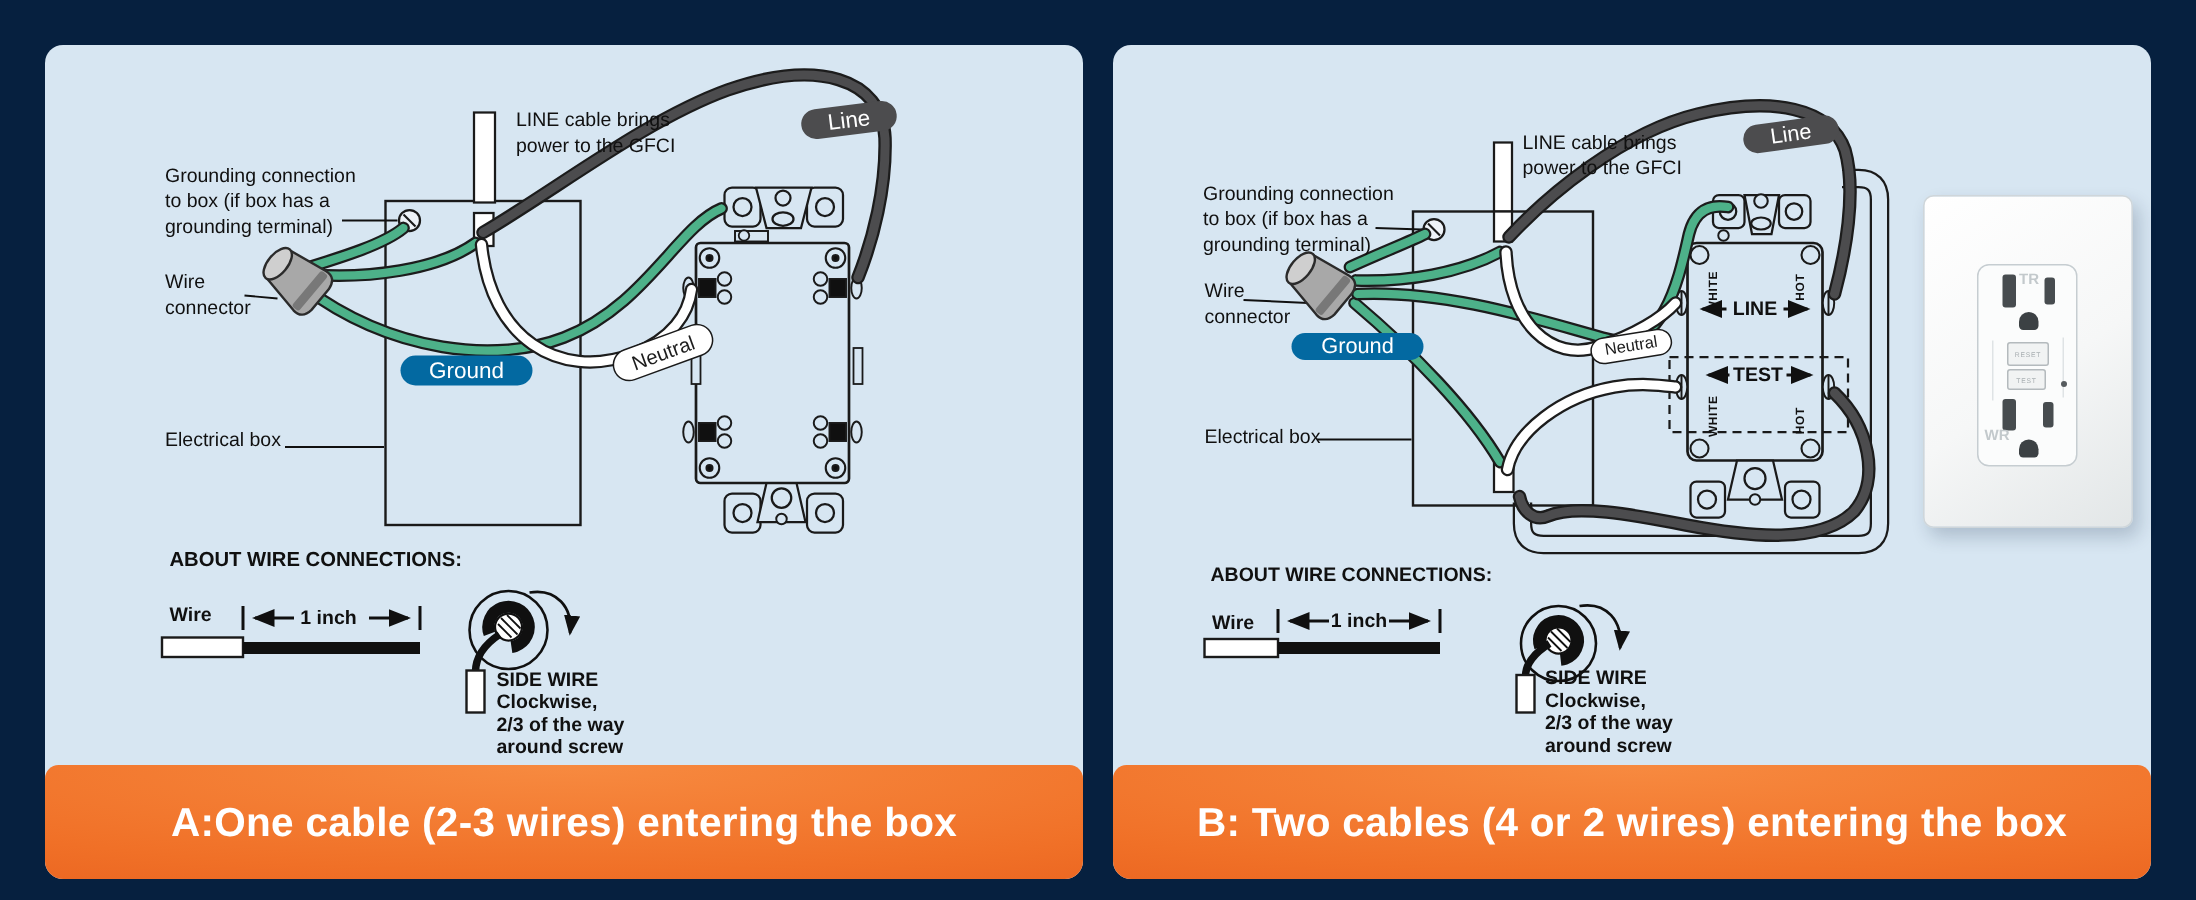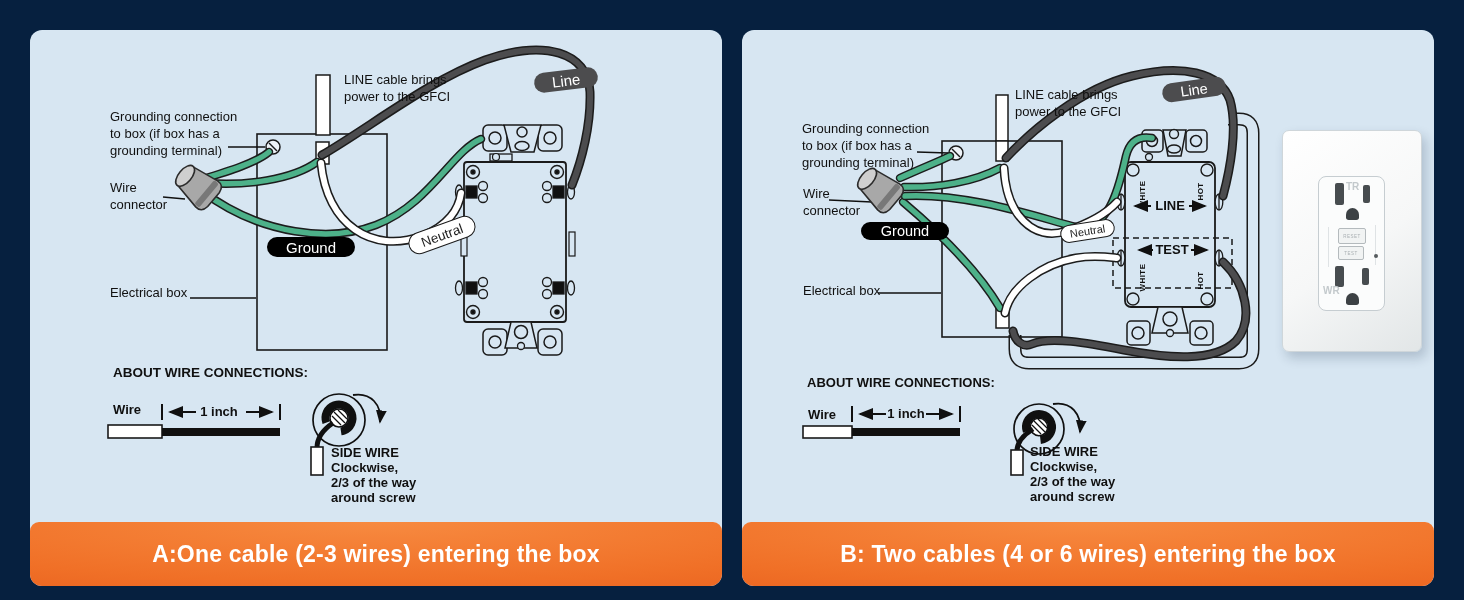--- a/index.html
+++ b/index.html
@@ -9,30 +9,30 @@
   .panel-a{left:30px;}
   .panel-b{left:742px;}
   .diagram{position:absolute;left:0;top:0;width:692px;height:488px;}
   .diagram svg{position:absolute;left:0;top:0;}
   .lbl{position:absolute;color:#101010;font-size:13px;line-height:17px;}
   .lbl .ln{display:block;}
   .bold{font-weight:700;}
   .pill{position:absolute;display:flex;align-items:center;justify-content:center;
         color:#fff;border-radius:12px;white-space:nowrap;}
   .pill-dark{background:#4c4c4e;font-size:14.5px;}
-  .pill-green{background:#000000;font-size:15px;}
+  .pill-green{background:#0369a1;font-size:15px;}
   .pill-neutral{background:#ffffff;color:#1c1c1c;border:1.4px solid #1a1a1a;}
   .vtext{position:absolute;display:flex;align-items:center;justify-content:center;
          font-size:8px;font-weight:700;letter-spacing:.4px;color:#101010;transform:rotate(-90deg);}
   .gfci-word{position:absolute;display:flex;align-items:center;justify-content:center;
          font-size:13px;font-weight:700;color:#101010;}
-  .banner{position:absolute;left:0;right:0;bottom:0;height:64px;border-radius:9px 9px 12px 12px;
+  .banner{position:absolute;left:0;right:0;bottom:0;height:76px;border-radius:9px 9px 12px 12px;
           background:radial-gradient(130% 170% at 50% 0%,#f78a40 0%,#f07027 55%,#e5591a 100%);
           display:flex;align-items:center;justify-content:center;
-          color:#ffffff;font-size:23px;font-weight:700;letter-spacing:.2px;}
+          color:#ffffff;font-size:27px;font-weight:700;letter-spacing:.2px;}
   
   .plate{position:absolute;left:540px;top:100px;width:138px;height:220px;border-radius:7px;
          background:linear-gradient(145deg,#ffffff 0%,#f6f7f7 55%,#e2e6e7 100%);
          border:1px solid #cfd6da;box-shadow:4px 6px 12px rgba(8,28,58,.20);}
   .face{position:absolute;left:35px;top:45px;width:65px;height:133px;border-radius:8px;
         border:1.5px solid #c6cdd1;background:#fbfcfc;}
   .slot{position:absolute;background:#474c4f;border-radius:2px;}
   .ghole{position:absolute;width:13px;height:12px;background:#3c4144;border-radius:7px 7px 3px 3px;}
   .obtn{position:absolute;border:1px solid #b4babd;background:#f1f3f3;border-radius:2px;
         display:flex;align-items:center;justify-content:center;
@@ -377,16 +377,16 @@
           <div class="obtn" style="left:19px;top:51px;width:26px;height:14px;">RESET</div>
           <div class="obtn" style="left:19px;top:69px;width:24px;height:12px;">TEST</div>
           <div class="odot" style="left:55px;top:77px;"></div>
           <div class="slot" style="left:16px;top:89px;width:9px;height:21px;"></div>
           <div class="slot" style="left:43px;top:91px;width:7px;height:17px;"></div>
           <div class="otext" style="left:4px;top:108px;">WR</div>
           <div class="ghole" style="left:27px;top:116px;"></div>
         </div>
       </div>
     </div>
-    <div class="banner">B: Two cables (4 or 6 wires) entering the box</div>
+    <div class="banner">B: Two cables (4 or 2 wires) entering the box</div>
   </div>
 
 </div>
 
 </body></html>

